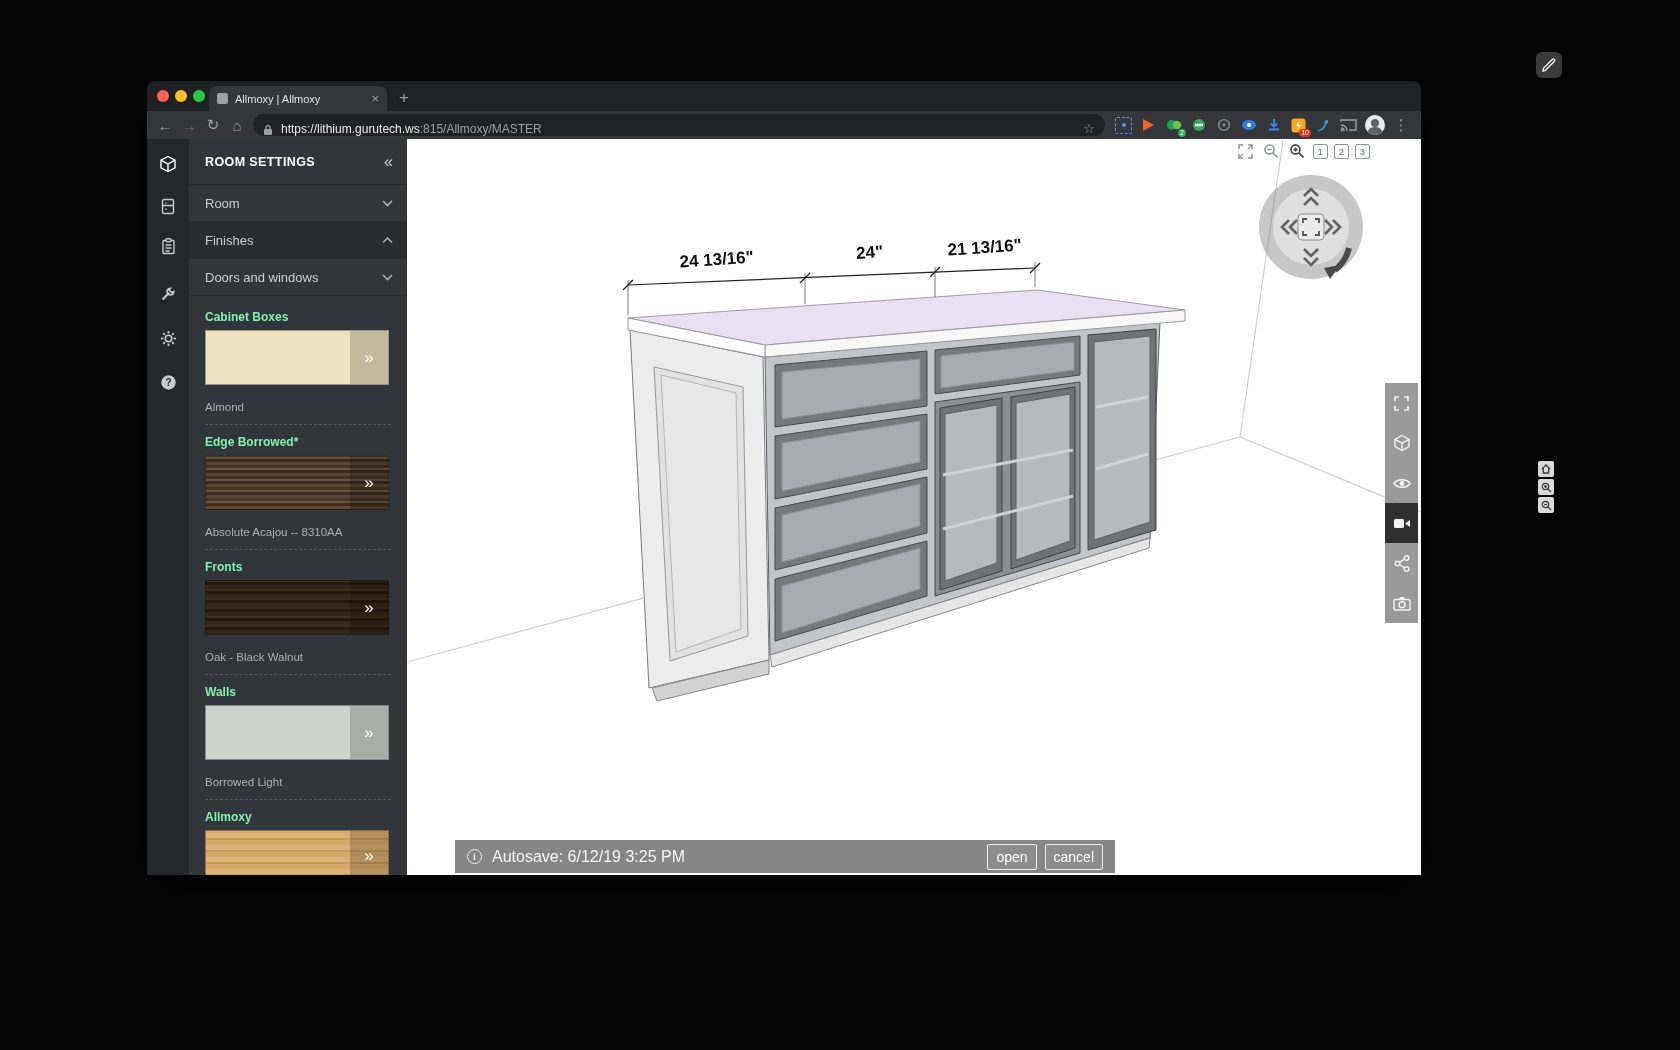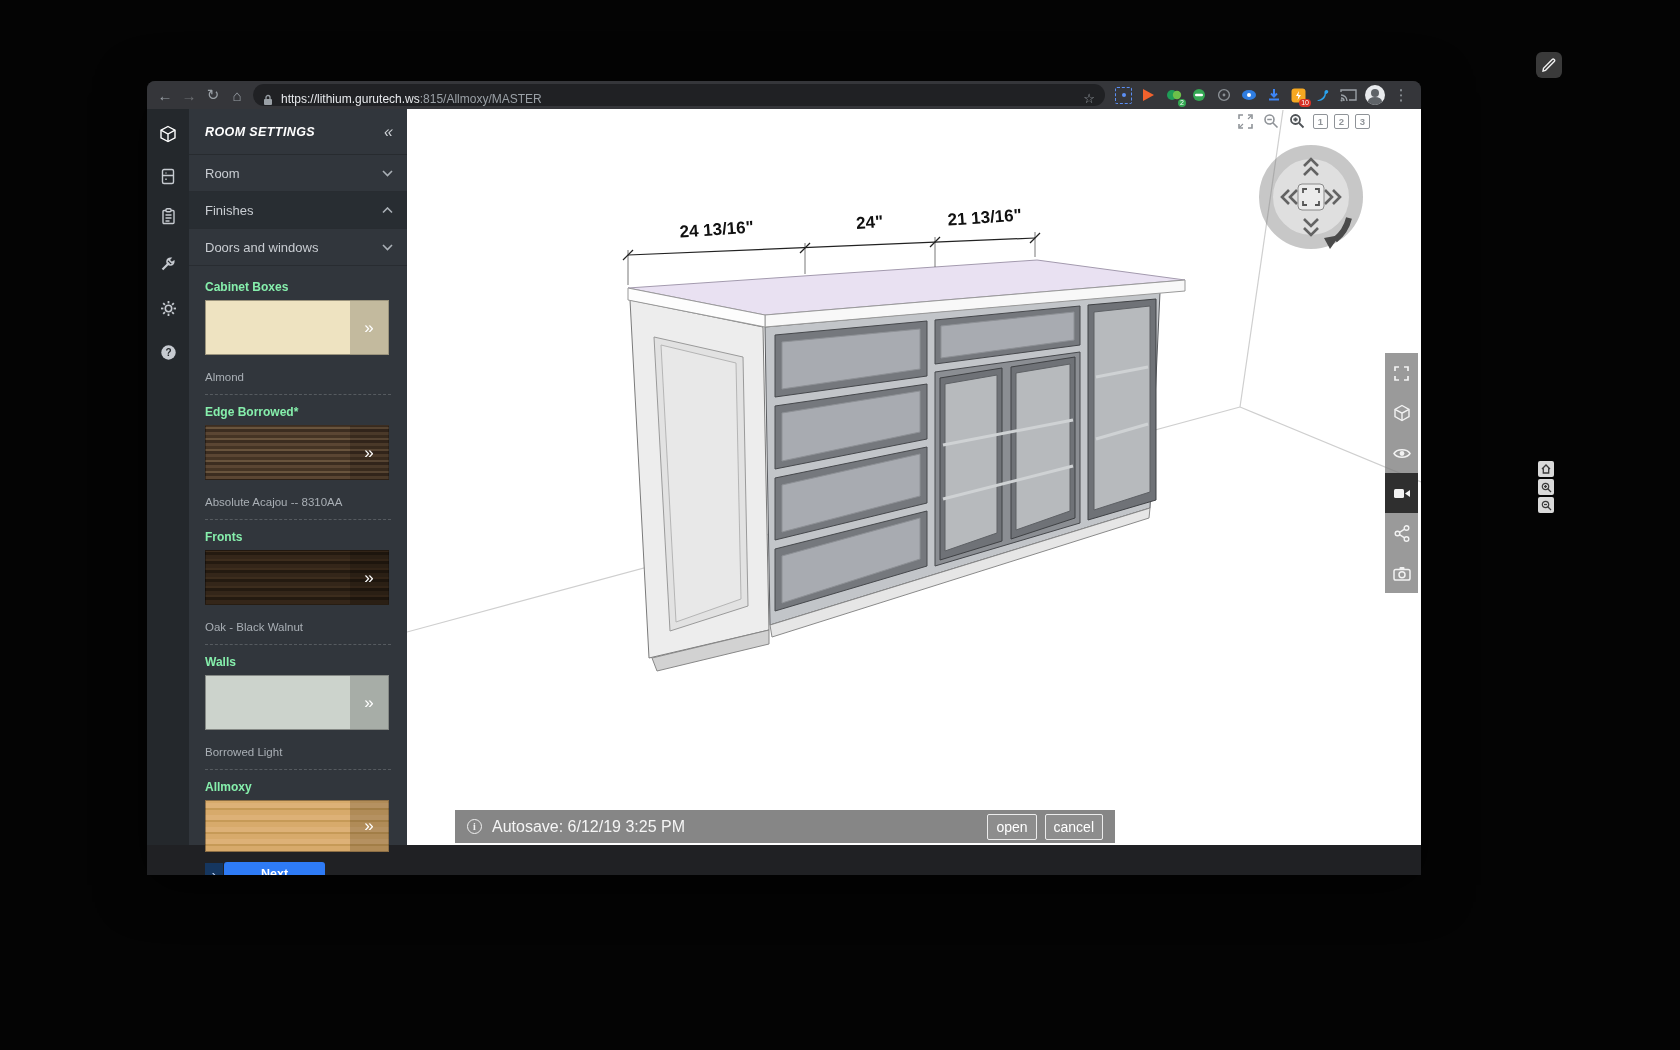--- a/index.html
+++ b/index.html
@@ -46,21 +46,21 @@
   
   .app { position:relative; height:736px; display:flex; background:#2f343a; }
 
   
   .icon-rail { width:42px; background:#24282c; position:relative; flex:0 0 auto; }
   .rail-btn { position:absolute; left:0; width:42px; height:34px; display:flex; align-items:center; justify-content:center; }
 
   
   .sidebar { width:218px; background:#31363c; position:relative; flex:0 0 auto; color:#cfd3d7; }
   .sb-header { height:46px; display:flex; align-items:center; padding:0 14px 0 16px;
-    border-bottom:1px solid #272b2f;font-style:italic; }
+    border-bottom:1px solid #272b2f; }
   .sb-header .t { font-size:12.5px; font-weight:bold; color:#fff; letter-spacing:.4px; flex:1; }
   .sb-header .coll { color:#cfd3d7; font-size:16px; }
   .sb-row { height:37px; display:flex; align-items:center; padding:0 14px 0 16px;
     border-bottom:1px solid #282c31; font-size:13px; color:#c9cdd2; }
   .sb-row .lbl { flex:1; }
   .sb-row.active { background:#282d32; }
   .sb-content { padding:14px 16px 0 16px; }
   .fin-label { font-size:12px; font-weight:bold; color:#86efac; }
   .swatch { position:relative; width:184px; height:55px; margin-top:6px; border:1px solid rgba(0,0,0,.35); }
   .swatch .more { position:absolute; right:0; top:0; width:38px; height:100%;
@@ -109,20 +109,31 @@
     background:#3a3a3a; display:flex; align-items:center; justify-content:center; }
   .edge-tools { position:absolute; left:1538px; top:461px; display:flex; flex-direction:column; gap:2px; }
   .edge-btn { width:16px; height:16px; background:#d9d9d9; border-radius:2px; display:flex;
     align-items:center; justify-content:center; }
 </style>
 </head>
 <body>
 
 <div class="browser-window">
 
+  <div class="tab-strip">
+    <div class="traffic t-red"></div>
+    <div class="traffic t-yellow"></div>
+    <div class="traffic t-green"></div>
+    <div class="tab">
+      <span class="favicon"></span>
+      <span class="title">Allmoxy | Allmoxy</span>
+      <span class="close">×</span>
+    </div>
+    <div class="new-tab">+</div>
+  </div>
 
   <div class="toolbar">
     <span class="nav-ic" style="margin-left:6px;">←</span>
     <span class="nav-ic dim">→</span>
     <span class="nav-ic">↻</span>
     <span class="nav-ic">⌂</span>
 
     <div class="url-pill">
       <span class="lock">
         <svg width="10" height="12" viewBox="0 0 10 12">

